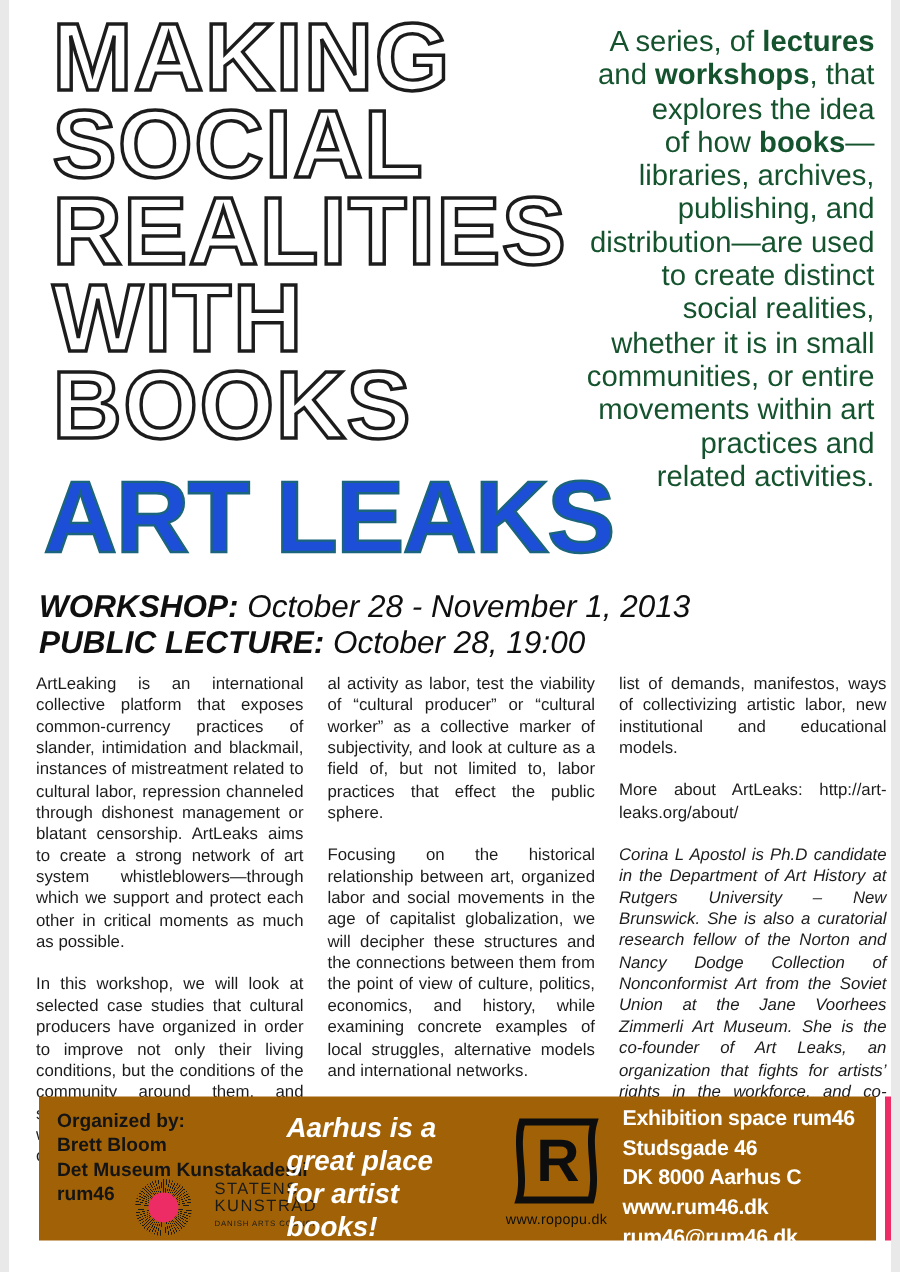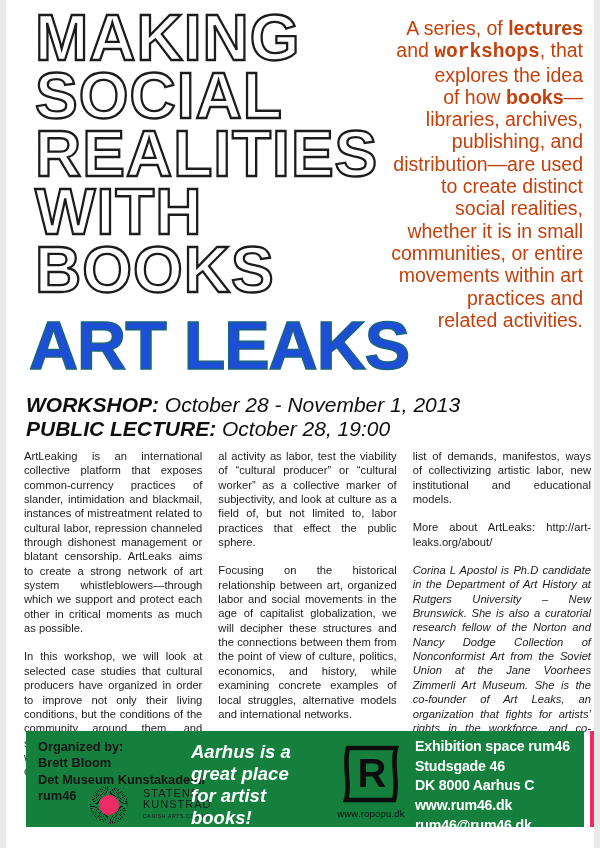--- a/index.html
+++ b/index.html
@@ -15,21 +15,21 @@
     font-size:64px;line-height:58px;font-weight:800;letter-spacing:1px;
     color:#333;
   }
   @supports (-webkit-text-stroke: 1px black){
     .title-line{color:#ffffff;-webkit-text-stroke:2.3px #1c1c1c;}
   }
 
   
   .intro{
     position:absolute;right:11px;top:17px;width:242px;
-    text-align:right;color:#c2410c;
+    text-align:right;color:#14532d;
     font-size:19.5px;line-height:22.3px;font-weight:400;
   }
 
   
   .artleaks{
     position:absolute;left:23px;top:300px;
     font-size:68px;line-height:90px;font-weight:800;letter-spacing:-1px;
     color:#1d4ed8;-webkit-text-stroke:1.6px #1b647e;
   }
 
@@ -38,21 +38,21 @@
     font-size:21px;line-height:23.8px;color:#0f0f0f;}
   .dates .lbl{font-weight:700;}
 
   
   .columns{position:absolute;left:18px;top:449px;width:567px;display:flex;gap:16px;}
   .col{flex:1;font-size:11.2px;line-height:14.35px;text-align:justify;color:#1c1c1c;}
   .col p{margin:0 0 14px 0;}
   .col p.italic{font-style:italic;}
 
   
-  .footer{position:absolute;left:20px;top:731px;width:558px;height:96px;background:#15803d;}
+  .footer{position:absolute;left:20px;top:731px;width:558px;height:96px;background:#a16207;}
   .footer-sliver{position:absolute;left:584px;top:731px;width:16px;height:96px;background:#ed2b64;}
 
   .org{position:absolute;left:12px;top:8px;color:#141414;font-weight:700;
     font-size:12.8px;line-height:16.4px;}
 
   .statens{position:absolute;left:64px;top:55px;display:flex;align-items:center;gap:15px;color:#1a1a1a;}
   .sunburst{width:38px;height:38px;border-radius:50%;position:relative;flex:0 0 auto;
     background:repeating-conic-gradient(#1a1a1a 0deg 1.6deg,rgba(0,0,0,0) 1.6deg 6deg);}
   .sunburst::after{content:"";position:absolute;left:9px;top:9px;width:20px;height:20px;
     border-radius:50%;background:#ed2b64;}
@@ -78,21 +78,21 @@
   <div class="title">
       <div class="title-line">MAKING</div>
       <div class="title-line">SOCIAL</div>
       <div class="title-line">REALITIES</div>
       <div class="title-line">WITH</div>
       <div class="title-line">BOOKS</div>
     </div>
 
   <div class="intro">
       <div><span>A series, of </span><span style="font-weight: 700;">lectures</span></div>
-      <div><span>and </span><span style="font-weight: 700; font-family: Liberation Mono, monospace;">workshops</span><span>, that</span></div>
+      <div><span>and </span><span style="font-weight: 700;">workshops</span><span>, that</span></div>
       <div><span>explores the idea</span></div>
       <div><span>of how </span><span style="font-weight: 700;">books</span><span>—</span></div>
       <div><span>libraries, archives,</span></div>
       <div><span>publishing, and</span></div>
       <div><span>distribution—are used</span></div>
       <div><span>to create distinct</span></div>
       <div><span>social realities,</span></div>
       <div><span>whether it is in small</span></div>
       <div><span>communities, or entire</span></div>
       <div><span>movements within art</span></div>

